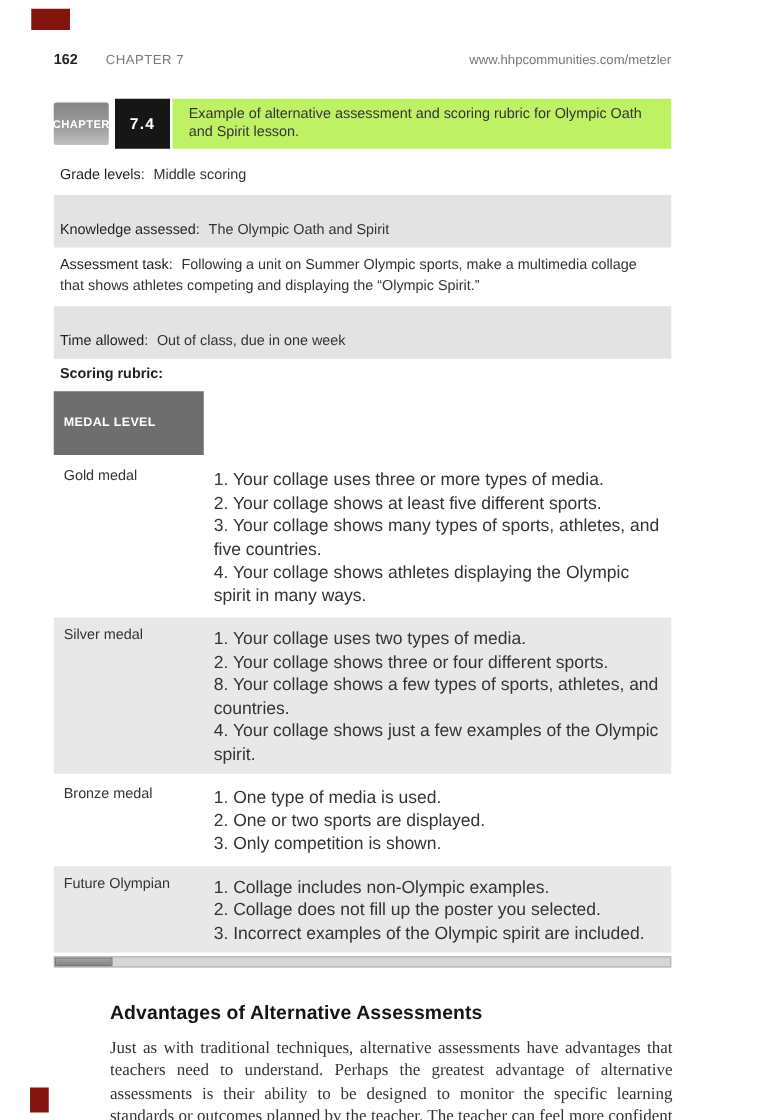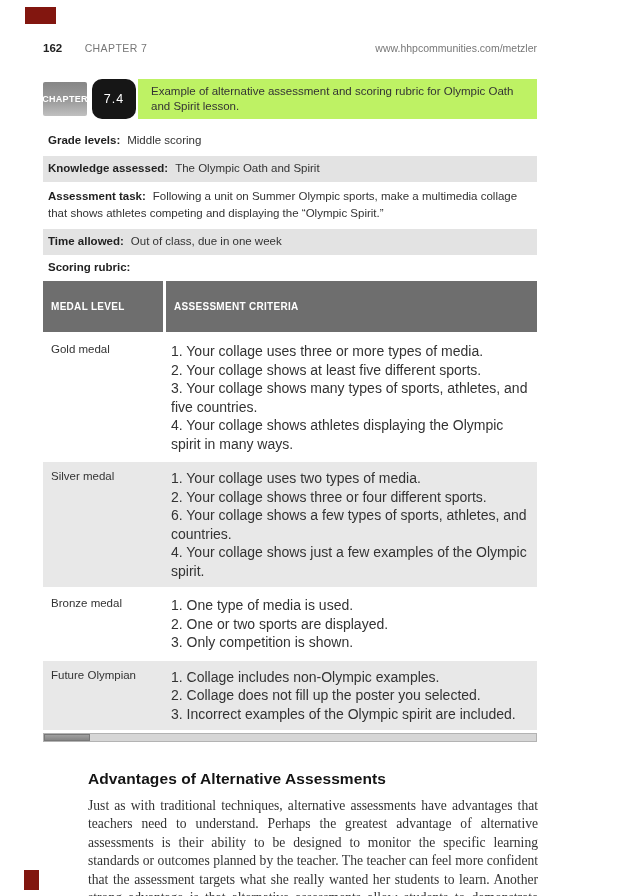--- a/index.html
+++ b/index.html
@@ -38,40 +38,40 @@
     height: 34px; width: 44px;
     background: linear-gradient(180deg, #868686 0%, #9e9e9e 60%, #c0c0c0 100%);
     border-radius: 2px;
     color: #fff; font-weight: bold; font-size: 9px; letter-spacing: 0.3px;
     display: flex; align-items: center; justify-content: center;
     font-stretch: condensed;
   }
   .exhibit-num {
     width: 44px; margin-left: 5px;
     background: #161616; color: #ffffff;
-    font-weight: normal; font-size: 12.5px; letter-spacing: 1px;
-    display: flex; align-items: center; justify-content: center; border-radius: 10px;
+    font-weight: bold; font-size: 12.5px; letter-spacing: 1px;
+    display: flex; align-items: center; justify-content: center;
   }
   .exhibit-caption {
     flex: 1; margin-left: 2px;
     background: #bef264;
     font-size: 11.5px; color: #333; line-height: 15px;
     padding: 5px 10px 5px 13px;
     display: flex; align-items: center;
   }
   .exhibit-caption span { display: block; }
 
   
   .detail-row {
     padding: 3px 6px 4px 5px;
     margin-bottom: 3px;
     font-size: 11.5px; line-height: 17px;
   }
-  .detail-row.shaded { background: #e3e3e3; padding-top: 4px; padding-bottom: 5px; }
-  .detail-label { font-weight: bold; color: #1f1f1f; text-align: right; }
+  .detail-row.shaded { background: #e3e3e3; padding-top: 20px; padding-bottom: 5px; }
+  .detail-label { font-weight: normal; color: #1f1f1f; text-align: right; }
   .detail-value { margin-left: 7px; color: #333; }
 
   .rubric-label { font-weight: bold; font-size: 11.5px; margin: 6px 0 8px 5px; color: #1f1f1f; }
 
   
   .rubric-head {
     display: grid; grid-template-columns: 120px 1fr; column-gap: 3px;
     margin-bottom: 3px;
   }
   .rubric-head span {
@@ -144,38 +144,37 @@
       <div class="detail-row shaded"><span class="detail-label">Knowledge assessed:</span><span class="detail-value">The Olympic Oath and Spirit</span></div>
       <div class="detail-row"><span class="detail-label">Assessment task:</span><span class="detail-value">Following a unit on Summer Olympic sports, make a multimedia collage that shows athletes competing and displaying the “Olympic Spirit.”</span></div>
       <div class="detail-row shaded"><span class="detail-label">Time allowed:</span><span class="detail-value">Out of class, due in one week</span></div>
     </div>
 
   <div class="rubric-label">Scoring rubric:</div>
 
   <div class="rubric-table">
     <div class="rubric-head">
       <span>MEDAL LEVEL</span>
-      <span>ASSESSMENT CRITERIA</span>
     </div>
     <div>
         <div class="rubric-row">
           <div class="cell-level">Gold medal</div>
           <div class="cell-criteria">
             <div class="criteria-item">1. Your collage uses three or more types of media.</div>
             <div class="criteria-item">2. Your collage shows at least five different sports.</div>
             <div class="criteria-item">3. Your collage shows many types of sports, athletes, and five countries.</div>
             <div class="criteria-item">4. Your collage shows athletes displaying the Olympic spirit in many ways.</div>
           </div>
         </div>
         <div class="rubric-row shaded">
           <div class="cell-level">Silver medal</div>
           <div class="cell-criteria">
             <div class="criteria-item">1. Your collage uses two types of media.</div>
             <div class="criteria-item">2. Your collage shows three or four different sports.</div>
-            <div class="criteria-item">6. Your collage shows a few types of sports, athletes, and countries.</div>
+            <div class="criteria-item">8. Your collage shows a few types of sports, athletes, and countries.</div>
             <div class="criteria-item">4. Your collage shows just a few examples of the Olympic spirit.</div>
           </div>
         </div>
         <div class="rubric-row">
           <div class="cell-level">Bronze medal</div>
           <div class="cell-criteria">
             <div class="criteria-item">1. One type of media is used.</div>
             <div class="criteria-item">2. One or two sports are displayed.</div>
             <div class="criteria-item">3. Only competition is shown.</div>
           </div>

